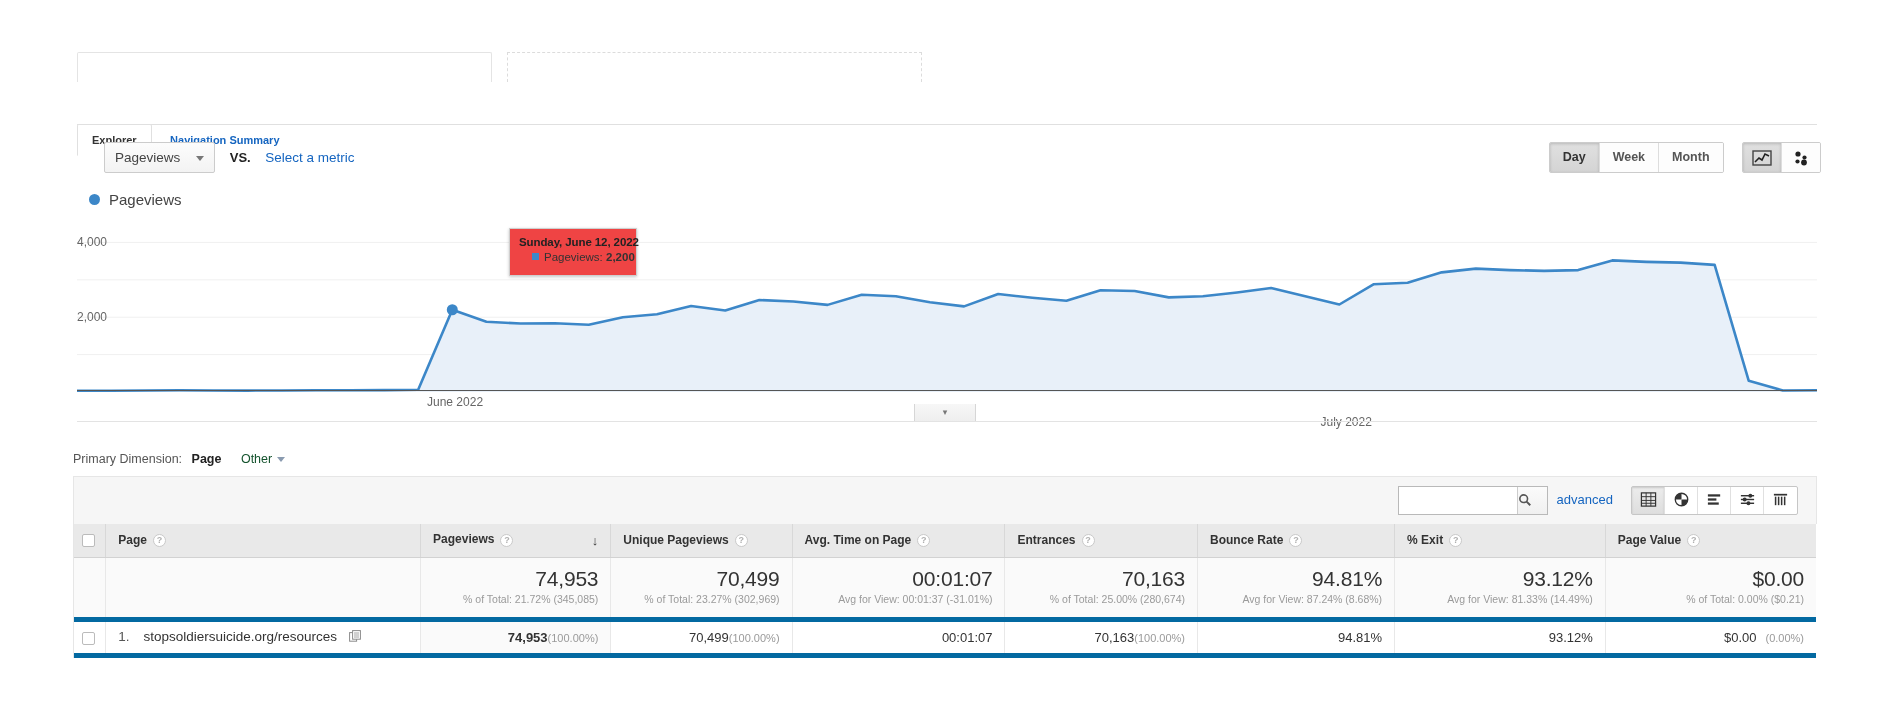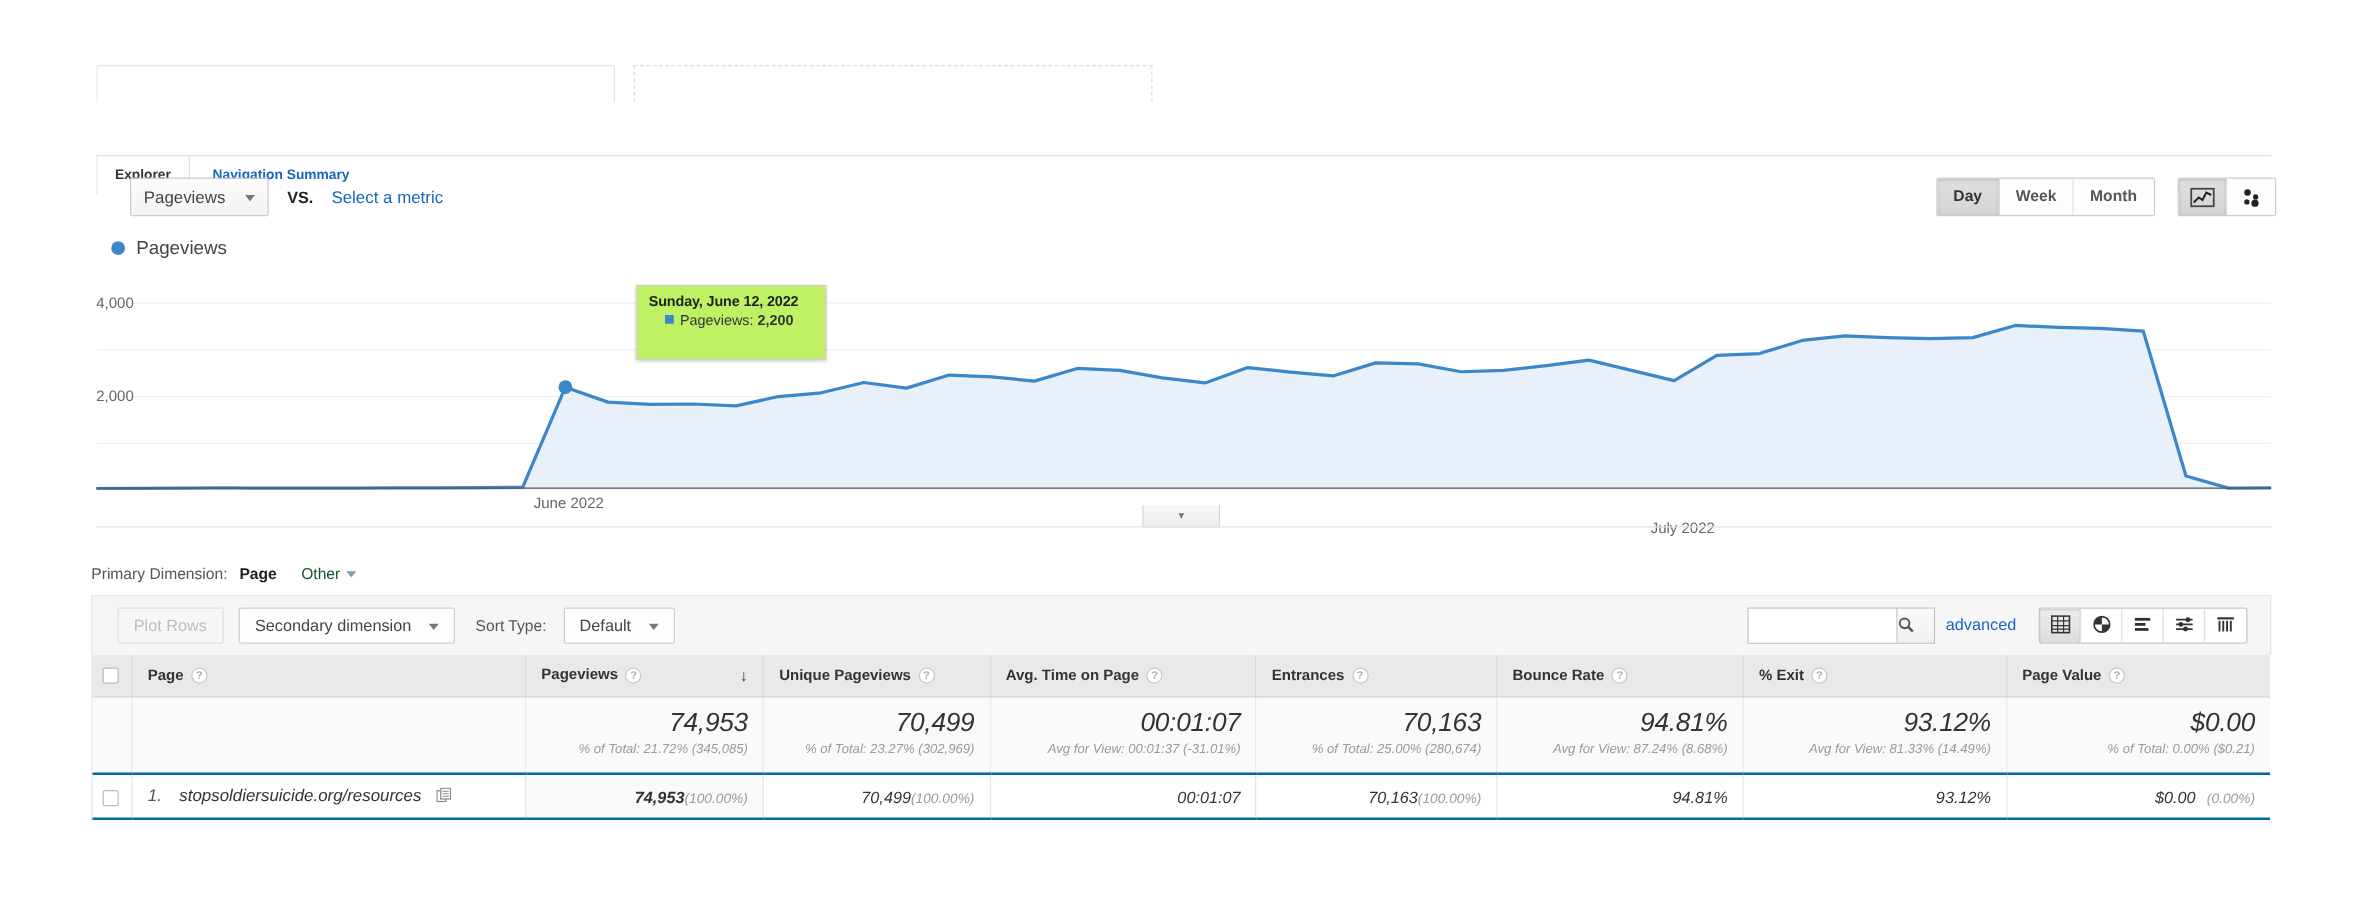--- a/index.html
+++ b/index.html
@@ -85,23 +85,23 @@
   #legend .dot { display:inline-block; width:11px; height:11px; border-radius:50%;
                  background:#3c87c8; vertical-align:middle; margin-right:9px; }
   #legend .lbl { font-size:15px; color:#444; vertical-align:middle; }
 
   #plot { position:absolute; left:0; top:30px; width:1740px; height:172px; }
   .ylabel { position:absolute; left:0; font-size:12px; color:#666;
             transform:translateY(-50%); }
   #svgchart { position:absolute; left:0; top:0; }
 
   #tooltip {
-    position:absolute; left:509px; top:228px; width:152px;
-    background:#bef264; border:1px solid #cfcfcf; box-shadow:0 1px 3px rgba(0,0,0,.22);
-    padding:7px 9px 24px 9px; z-index:20;
+    position:absolute; left:509px; top:228px; width:128px;
+    background:#ef4444; border:1px solid #cfcfcf; box-shadow:0 1px 3px rgba(0,0,0,.22);
+    padding:7px 9px 12px 9px; z-index:20;
   }
   #tooltip .t1 { font-size:11.5px; font-weight:bold; color:#222; white-space:nowrap;
                  margin-bottom:3px; letter-spacing:-.1px; }
   #tooltip .t2 { font-size:11.5px; color:#333; white-space:nowrap;margin-left:13px; }
   #tooltip .sq { display:inline-block; width:7px; height:7px; background:#3c87c8;
                  margin-right:5px; vertical-align:middle; position:relative; top:-1px; }
   #tooltip .val { font-weight:bold; }
 
   
   #xaxis { position:absolute; left:77px; top:390px; width:1740px; height:26px;
@@ -183,22 +183,22 @@
            background:#fff; border:1px solid #c9c9c9; color:#b0b0b0;
            font-size:9px; line-height:11px; text-align:center; font-weight:bold;
            margin-left:6px; vertical-align:middle; cursor:pointer; }
   .sortarrow { float:right; font-size:13px; color:#333; margin-top:1px; }
 
   .cb { display:inline-block; width:13px; height:13px; border:1px solid #bbb;
         border-radius:2px; background:#fff; vertical-align:middle; }
   th.cbcol, td.cbcol { width:28px; padding:0 0 0 8px; }
 
   tbody td {
-    border-right:1px solid #e8e8e8; border-bottom:2px solid #0369a1;
-    padding:0 12px; vertical-align:middle; font-size:13px; color:#333;font-style:italic;
+    border-right:1px solid #e8e8e8; border-bottom:5px solid #0369a1;
+    padding:0 12px; vertical-align:middle; font-size:13px; color:#333;
   }
   tbody td:last-child { border-right:none; }
   tr.summary td { height:62px; background:#fafafa; text-align:right;
                   padding-top:4px; padding-bottom:6px; }
   tr.summary td .big { font-size:21px; color:#333; line-height:24px;
                        font-weight:normal; letter-spacing:-.2px; }
   tr.summary td .sub { font-size:10.5px; color:#9a9a9a; line-height:14px;
                        margin-top:1px; white-space:nowrap; }
   tr.datarow td { height:36px; }
   tr.datarow td.page { font-size:13.5px; }
@@ -285,26 +285,20 @@
 <div id="collapse">▾</div>
 <div id="hrule"></div>
 
 <div id="primdim">
   <span class="k">Primary Dimension:</span>
   <span class="v">Page</span>
   <span class="other"><span>Other</span><span class="caret"></span></span>
 </div>
 
 <div id="toolbar">
-  <div class="inner">
-    <span class="tbtn disabled">Plot Rows</span>
-    <span class="tbtn" style="margin-left:8px"><span>Secondary dimension</span><span class="caret"></span></span>
-    <span id="sorttype-label">Sort Type:</span>
-    <span class="tbtn"><span>Default</span><span class="caret"></span></span>
-  </div>
 
   <div id="searchbox">
     <input type="text" value="" placeholder="" style="">
     <div id="searchbtn">
       <svg width="14" height="14" viewBox="0 0 16 16" style="margin-top:6px">
         <circle cx="6.5" cy="6.5" r="4.4" fill="none" stroke="#555" stroke-width="1.8"></circle>
         <line x1="9.8" y1="9.8" x2="14" y2="14" stroke="#555" stroke-width="2.2"></line>
       </svg>
     </div>
   </div>

